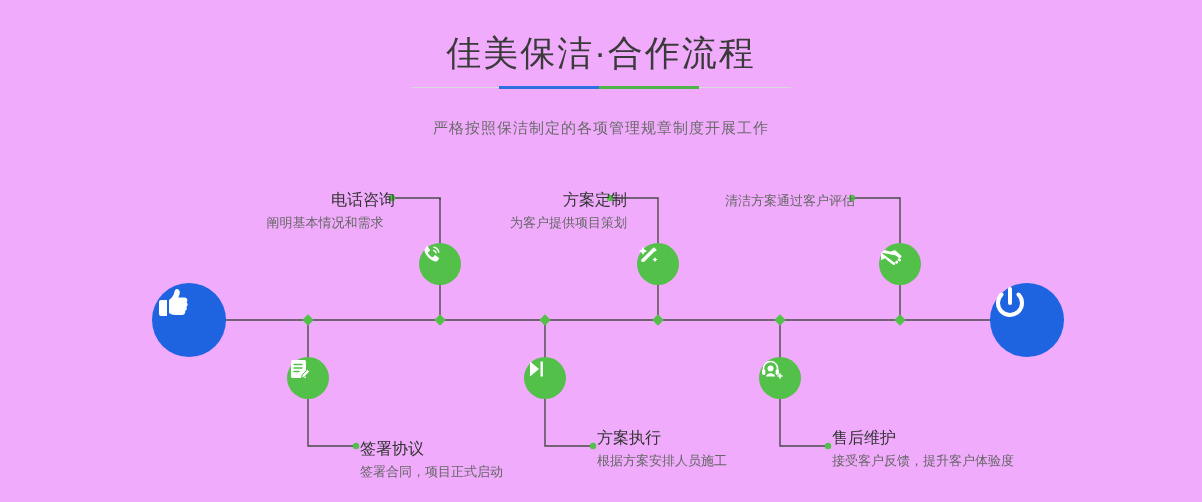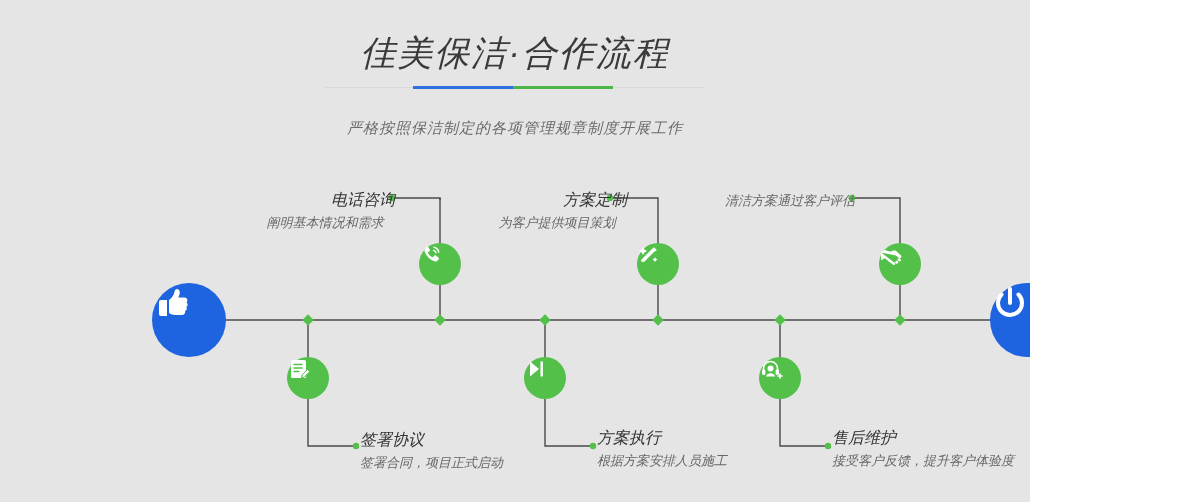--- a/index.html
+++ b/index.html
@@ -6,25 +6,24 @@
     margin: 0;
     padding: 0;
     background: #ffffff;
   }
   body {
     font-family: "Liberation Sans", "DejaVu Sans", sans-serif;
     color: #333;
   }
   #page {
     position: relative;
-    width: 1030px;
+    width: 1202px;
     height: 502px;
     overflow: hidden;
-    background: #e5e5e5;
-    font-style: italic;
+    background: #f0abfc;
   }
 
   
   .header {
     position: absolute;
     left: 0;
     top: 30px;
     width: 100%;
     text-align: center;
   }
@@ -214,21 +213,21 @@
     <div class="node" style="left:637px; top:93px;">
       <svg width="24" height="24" viewBox="0 0 24 24">
         <path d="M4 18.5L7 19l11-11-2.5-2.5-11 11z" fill="#ffffff"></path>
         <path d="M17 4.2l2.8 2.8-1.6 1.6L15.4 5.8z" fill="#ffffff"></path>
         <path d="M6 4l1.4 2.6L10 8 7.4 9.4 6 12 4.6 9.4 2 8l2.6-1.4z" fill="#ffffff"></path>
         <path d="M18 14l.9 1.7 1.7.9-1.7.9-.9 1.7-.9-1.7-1.7-.9 1.7-.9z" fill="#ffffff"></path>
       </svg>
     </div>
     <div class="label top" style="left:487px; top:28px; width:140px;">
       <div class="lb-title" style="text-align:right;">方案定制</div>
-      <div class="lb-desc" style="text-align:center;">为客户提供项目策划</div>
+      <div class="lb-desc" style="text-align:right;">为客户提供项目策划</div>
     </div>
 
     <div class="node" style="left:879px; top:93px;">
       <svg width="26" height="26" viewBox="0 0 26 26">
         <path d="M2 9.5l4-2.5 4.6 1.4c.6.2 1.2.1 1.8-.1l2.4-.9c.7-.3 1.5-.1 2 .4l5.2 4.6c.6.5.6 1.4.1 2l-.4.4c-.5.5-1.3.6-1.8.1l-3-2.4" fill="#ffffff"></path>
         <path d="M19.9 14.8l1.7 1.5c.5.5.6 1.3.1 1.8-.5.6-1.3.6-1.9.2l-1.6-1.3" fill="#ffffff"></path>
         <path d="M17.6 17.4l1.2 1.1c.5.5.5 1.3 0 1.8-.5.5-1.3.5-1.8.1l-1.3-1" fill="#ffffff"></path>
         <path d="M15 19.3l.8.8c.5.4.5 1.2 0 1.6-.4.5-1.2.5-1.7.1l-4.4-3.4-3.6-3.2-4.1 2V9.5" fill="#ffffff"></path>
       </svg>
     </div>
@@ -240,21 +239,21 @@
       <svg width="24" height="24" viewBox="0 0 24 24">
         <rect x="4" y="3" width="15" height="18" rx="1.5" fill="#ffffff"></rect>
         <g stroke="#53c04a" stroke-width="1.4" stroke-linecap="round">
           <line x1="7" y1="7.5" x2="15" y2="7.5"></line>
           <line x1="7" y1="11" x2="15" y2="11"></line>
           <line x1="7" y1="14.5" x2="12" y2="14.5"></line>
         </g>
         <path d="M20.5 12.5l2.2 2.2-5.3 5.3-2.9.7.7-2.9z" fill="#ffffff" stroke="#53c04a" stroke-width="1"></path>
       </svg>
     </div>
-    <div class="label bottom" style="left:360px; top:279px; width:230px;">
+    <div class="label bottom" style="left:360px; top:288px; width:230px;">
       <div class="lb-title">签署协议</div>
       <div class="lb-desc">签署合同，项目正式启动</div>
     </div>
 
     <div class="node" style="left:524px; top:207px;">
       <svg width="24" height="24" viewBox="0 0 24 24">
         <path d="M6 4.5l9 7.5-9 7.5z" fill="#ffffff"></path>
         <rect x="16.5" y="4.5" width="2.4" height="15" fill="#ffffff"></rect>
       </svg>
     </div>

